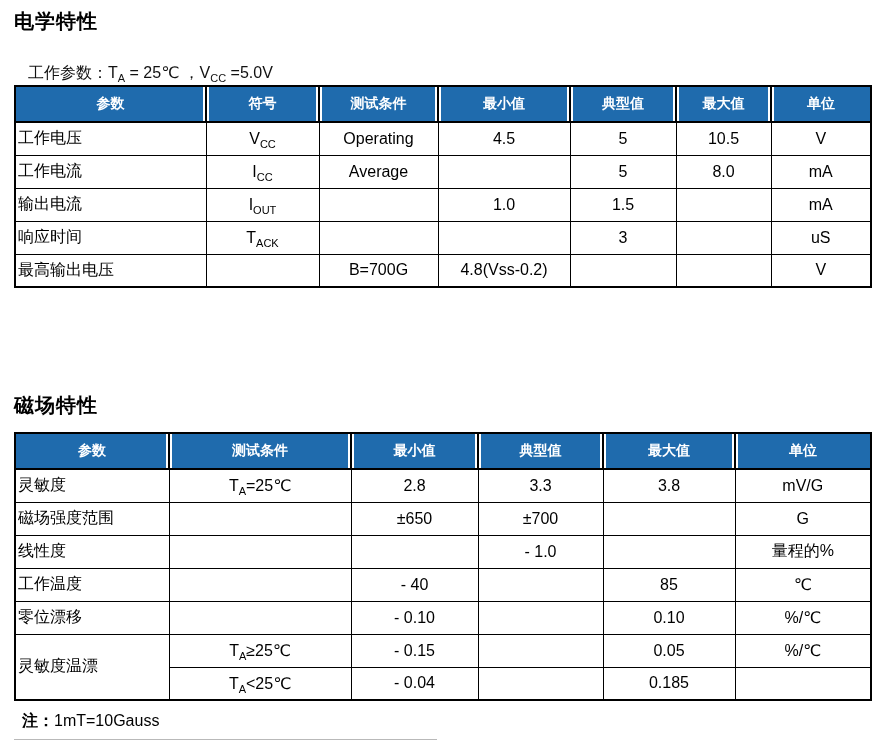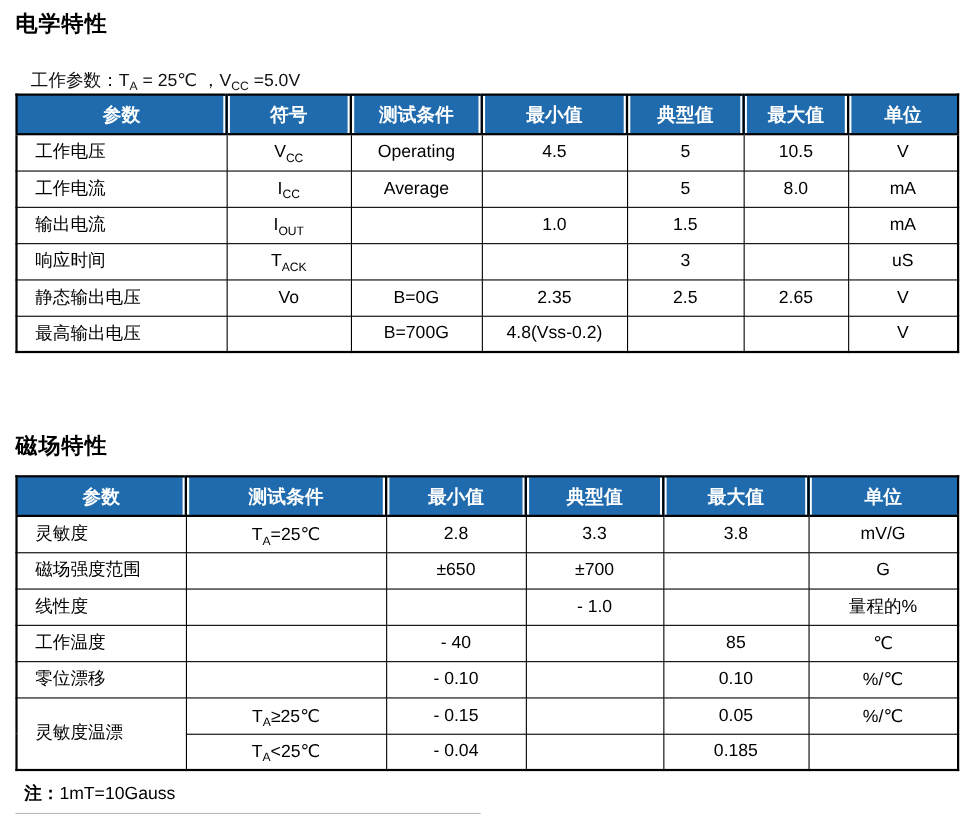--- a/index.html
+++ b/index.html
@@ -10,33 +10,33 @@
     font-family:"Liberation Sans","DejaVu Sans",sans-serif; color:#000;
   }
   .sec-title { position:absolute; left:14px; margin:0; font-size:20px; font-weight:bold; letter-spacing:1px; }
   #sec1-title { top:8px; }
   #sec2-title { top:392px; }
   .subtitle { position:absolute; left:12px; top:47px; margin:16px; font-size:16px; color:#111; }
   .dstable { position:absolute; left:14px; width:856px; border-collapse:collapse; table-layout:fixed; border:2px solid var(--line); }
   #table1 { top:85px; }
   #table2 { top:432px; }
   .dstable th {
-    background:var(--hdr-bg); color:var(--hdr-fg); font-size:17px; font-weight:bold;
+    background:var(--hdr-bg); color:var(--hdr-fg); font-size:14px; font-weight:bold;
     height:36px; padding:0; text-align:center;
     box-shadow: inset 2px 0 0 #fff, inset -2px 0 0 #fff;
     border-bottom:2px solid var(--line);
   }
   .dstable th:not(:first-child) { border-left:2px solid var(--line); }
   .dstable th:first-child { box-shadow: inset -2px 0 0 #fff; }
   .dstable th:last-child  { box-shadow: inset 2px 0 0 #fff; }
   .dstable td {
     border:1px solid var(--line); font-size:16px; height:33px;
     text-align:center; padding:0 4px; background:#fff; color:#000;
   }
-  .dstable td.param { text-align:left; padding-left:16px; }
+  .dstable td.param { text-align:left; padding-left:2px; }
   sub { font-size:11px; line-height:0; }
   .note { position:absolute; left:22px; top:711px; margin:0; font-size:16px; }
   .note .note-label { font-weight:bold; }
   .footer-rule { position:absolute; left:14px; top:739px; width:423px; height:1px; background:#b9b9b9; }
 </style>
 </head>
 <body>
 
 <h1 class="sec-title" id="sec1-title">电学特性</h1>
 
@@ -94,29 +94,20 @@
       <tr>
         <td class="param">响应时间</td>
         <td>T<sub>ACK</sub></td>
         <td></td>
         <td></td>
         <td>3</td>
         <td></td>
         <td>uS</td>
       </tr>
       <tr>
-        <td class="param">静态输出电压</td>
-        <td>Vo</td>
-        <td>B=0G</td>
-        <td>2.35</td>
-        <td>2.5</td>
-        <td>2.65</td>
-        <td>V</td>
-      </tr>
-      <tr>
         <td class="param">最高输出电压</td>
         <td></td>
         <td>B=700G</td>
         <td>4.8(Vss-0.2)</td>
         <td></td>
         <td></td>
         <td>V</td>
       </tr>
     </tbody>
 </table>

